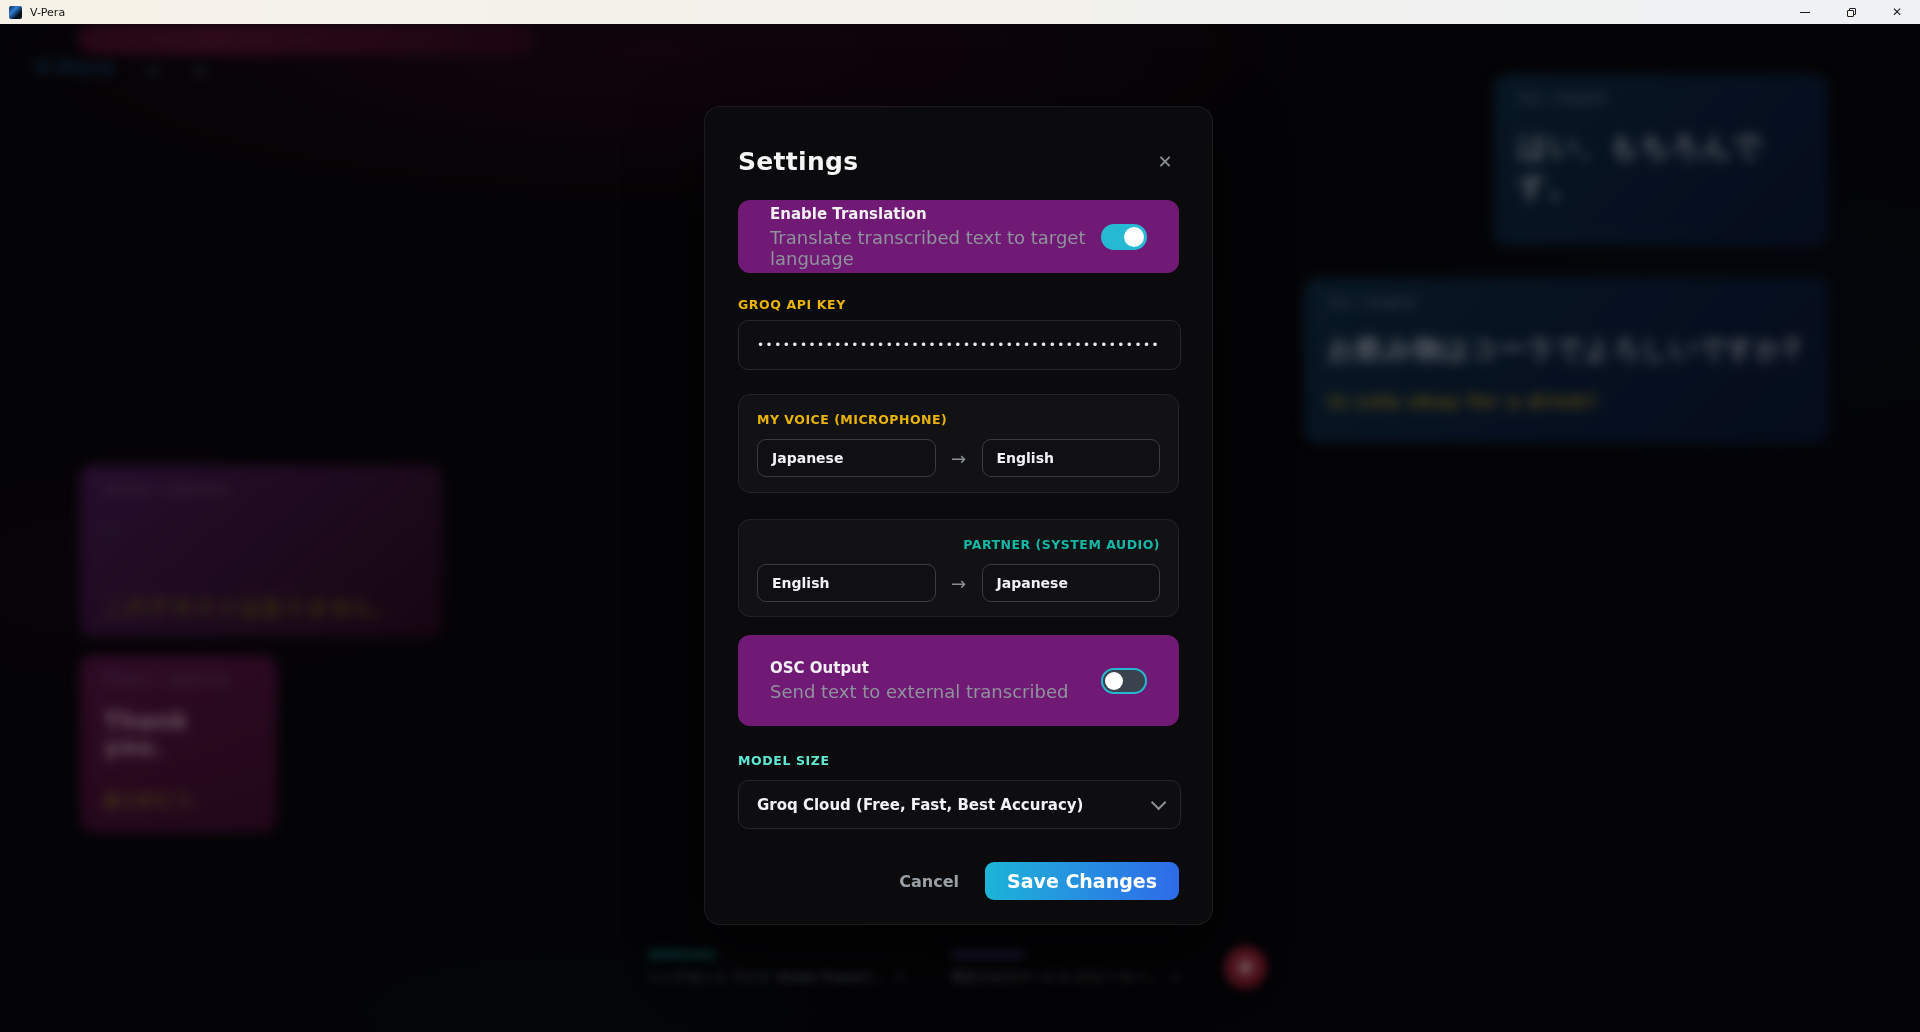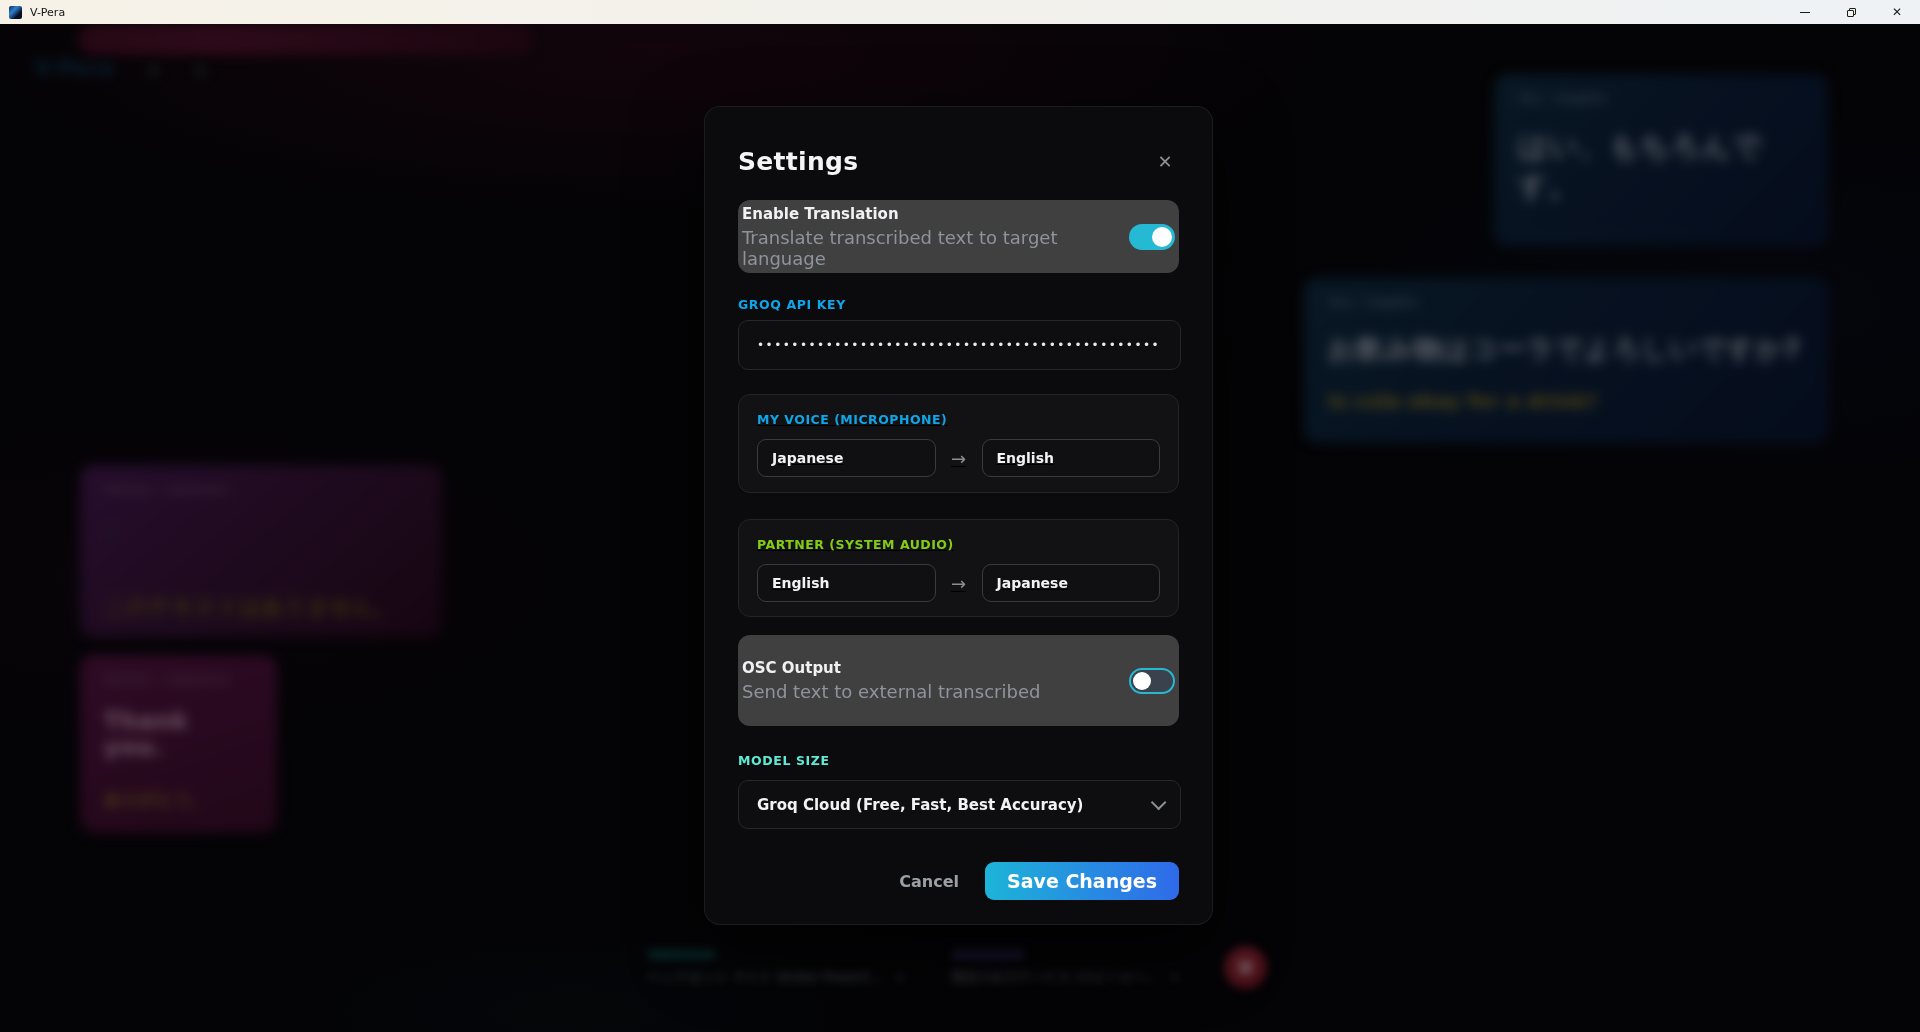--- a/index.html
+++ b/index.html
@@ -69,43 +69,43 @@
 
   
   .modal { position:absolute; left:704px; top:98px; width:509px; height:819px;
     background:#0b0b0d; border:1px solid rgba(255,255,255,.07); border-radius:16px;
     box-shadow:0 24px 70px rgba(0,0,0,.65); padding:0 33px; z-index:20;margin-top:8px; }
   .modal-header { margin-top:36px; height:36px; display:flex; align-items:center; justify-content:space-between; }
   .modal-title { font-size:25px; font-weight:800; color:#f4f4f5; letter-spacing:.3px; }
   .modal-close { width:28px; height:28px; display:flex; align-items:center; justify-content:center;
     color:#8a8f96; font-size:18px; cursor:pointer; }
 
-  .setting-card { margin-top:21px; height:73px; background:#404040; border-radius:12px;
-    padding:0 4px; display:flex; align-items:center; justify-content:space-between; }
+  .setting-card { margin-top:21px; height:73px; background:#701a75; border-radius:12px;
+    padding:0 32px; display:flex; align-items:center; justify-content:space-between; }
   .setting-texts .setting-label { font-size:15px; font-weight:800; color:#f1f1f3; }
   .setting-texts .setting-desc { font-size:18px; color:#8f939c; margin-top:4px; }
 
   .toggle { position:relative; width:46px; height:26px; border-radius:13px; cursor:pointer; flex:none; }
   .toggle.on { background:#25b9d3; }
   .toggle.on .knob { position:absolute; right:3px; top:3px; width:20px; height:20px; border-radius:50%; background:#ffffff; }
   .toggle.off { background:#39424d; border:2px solid #25b9d3; }
   .toggle.off .knob { position:absolute; left:2px; top:2px; width:18px; height:18px; border-radius:50%; background:#ffffff; }
 
   .field-label { margin-top:24px; font-size:12.5px; font-weight:800; letter-spacing:.6px; }
-  .label-cyan { color:#0ea5e9; }
+  .label-cyan { color:#eab308; }
   .label-gray { color:#5eead4; }
   .text-input { display:block; width:443px; margin-top:8px; height:50px; background:#0e0e10;
     border:1px solid #27272b; border-radius:10px; padding:0 18px; color:#e9e9ea;
     font-size:12px; letter-spacing:1.5px; font-family:"DejaVu Sans",sans-serif; outline:none; }
 
   .lang-card { margin-top:24px; height:99px; background:#121215; border:1px solid #232329;
-    border-radius:12px; padding:17px 18px 0;text-decoration:underline; }
+    border-radius:12px; padding:17px 18px 0; }
   .lang-card.partner { margin-top:26px; height:98px; }
   .lang-label { font-size:12.5px; font-weight:800; letter-spacing:.5px; }
-  .lang-purple { color:#84cc16; }
+  .lang-purple { color:#14b8a6;text-align:right; }
   .lang-row { margin-top:12px; display:flex; align-items:center; }
   .lang-select { flex:1; height:38px; border:1px solid #3a3a42; border-radius:9px;
     display:flex; align-items:center; padding:0 14px; color:#f2f2f4; font-size:14px;
     font-weight:700; cursor:pointer; background:#101013; }
   .lang-arrow { width:46px; text-align:center; color:#8a8f96; font-size:18px; }
 
   .dropdown { margin-top:12px; width:443px; height:49px; background:#0e0e10; border:1px solid #27272b;
     border-radius:10px; display:flex; align-items:center; justify-content:space-between;
     padding:0 18px; cursor:pointer; }
   .dropdown-value { color:#f2f2f4; font-size:15px; font-weight:700; }

